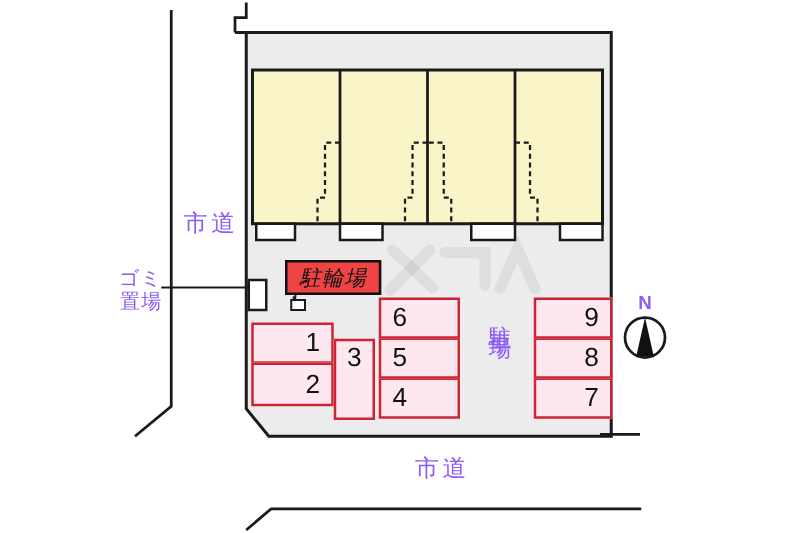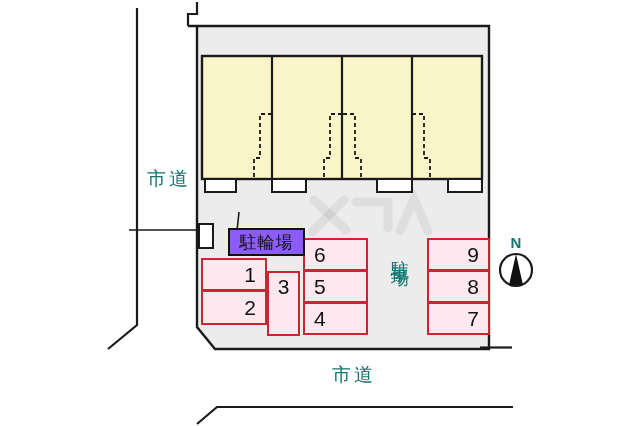--- a/index.html
+++ b/index.html
@@ -1,32 +1,32 @@
 <!DOCTYPE html>
 <html><head>
 <meta charset="utf-8">
 <style>
   html,body{margin:0;padding:0;background:#ffffff;}
   #canvas{
     position:relative;width:640px;height:426px;background:#ffffff;overflow:hidden;
     font-family:"Liberation Sans","DejaVu Sans",sans-serif;color:#111;
   }
   #plan-svg{position:absolute;left:0;top:0;}
-  .lbl{position:absolute;color:#0f766e;white-space:nowrap;}
+  .lbl{position:absolute;color:#8b5cf6;white-space:nowrap;}
   .road-label{font-size:19px;letter-spacing:3px;font-weight:500;}
   .garbage-label{font-size:16px;line-height:18px;text-align:right;letter-spacing:1px;}
   .delivery-label{font-size:17px;letter-spacing:1px;}
   .parking-area-label{
     font-size:18px;letter-spacing:5px;writing-mode:vertical-rl;text-orientation:upright;font-weight:500;
   }
   .north-label{font-size:15px;font-weight:bold;text-align:center;width:26px;}
   .bike-box{
-    position:absolute;left:228px;top:228px;width:77px;height:28px;box-sizing:border-box;
-    border:2px solid #111;background:#8b5cf6;display:flex;align-items:center;justify-content:center;
-    font-size:17px;letter-spacing:1px;font-weight:500;z-index:3;
+    position:absolute;left:228px;top:208px;width:77px;height:28px;box-sizing:border-box;
+    border:2px solid #111;background:#ef4444;display:flex;align-items:center;justify-content:center;
+    font-size:17px;letter-spacing:1px;font-weight:500;z-index:3;font-style:italic;
   }
   .park{
     position:absolute;box-sizing:border-box;border:2px solid #cc2433;background:#fce8ee;
     display:flex;align-items:center;font-size:21px;color:#111;z-index:2;
   }
   .num-right{justify-content:flex-end;padding-right:9px;}
   .num-left{justify-content:flex-start;padding-left:9px;}
   .num-top{justify-content:center;align-items:flex-start;padding-top:2px;}
   .watermark{position:absolute;left:0;top:0;z-index:6;pointer-events:none;}
 </style>
@@ -76,20 +76,24 @@
     <g>
       <circle cx="516" cy="270" r="16" fill="#ffffff" stroke="#1a1a1a" stroke-width="2.2"></circle>
       <polygon points="516,254 509,285 523,285" fill="#111111"></polygon>
     </g>
   </svg>
 
   <div class="lbl road-label" style="left:147px;top:166px;">市道</div>
 
   <div class="lbl road-label" style="left:332px;top:362px;">市道</div>
 
+  <div class="lbl garbage-label" style="left:84px;top:215px;width:46px;">
+    <div>ゴミ</div>
+    <div>置場</div>
+  </div>
 
 
   <div class="bike-box">駐輪場</div>
 
   <div class="lbl parking-area-label" style="left:388px;top:245px;">駐車場</div>
 
   <div class="lbl north-label" style="left:503px;top:234px;">N</div>
 
   <div class="park num-right" style="left:201px;top:258px;width:66px;height:33px;">1</div>
   <div class="park num-right" style="left:201px;top:290px;width:66px;height:35px;">2</div>

